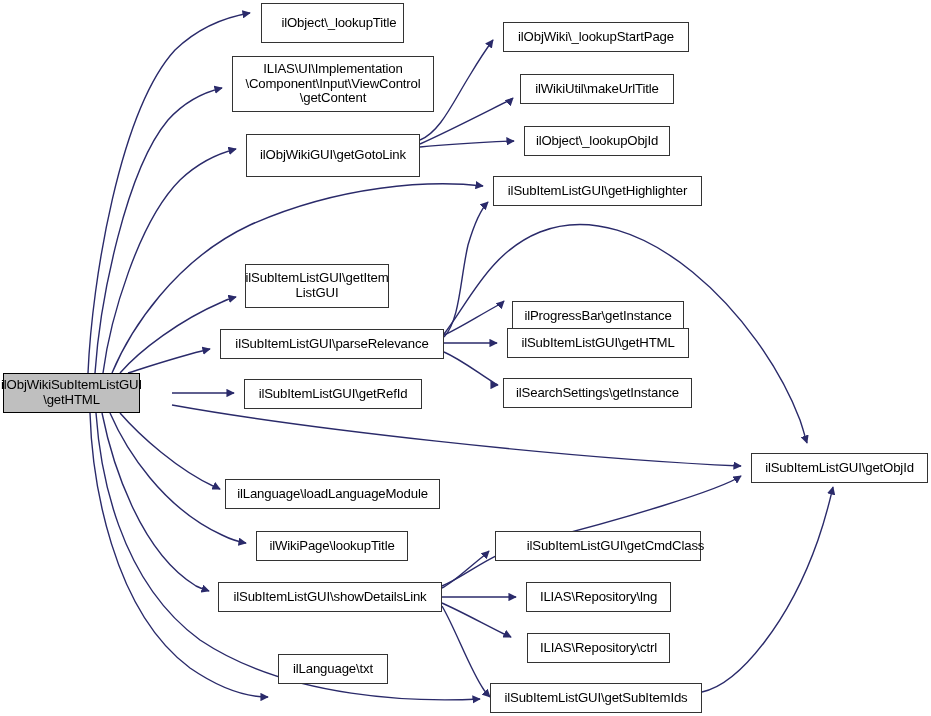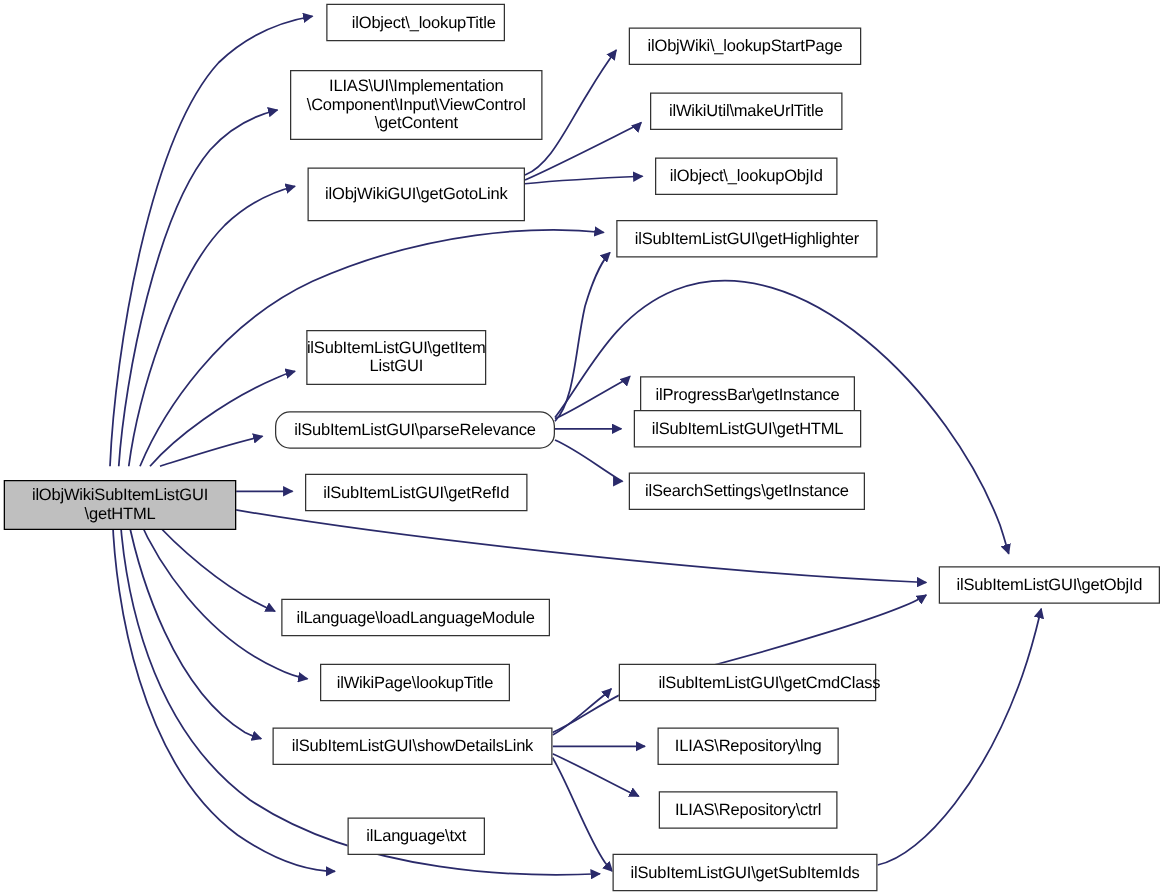--- a/index.html
+++ b/index.html
@@ -81,34 +81,34 @@
         <path d="M 444 352 C 462 360 478 373 496 384 C 497 384 497 385 498 385" fill="none" stroke="#2a2a6a" stroke-width="1.4" marker-end="url(#arrow)"></path>
         <path d="M 442 588 C 454 582 468 568 486 554 C 487 553 488 552 489 551" fill="none" stroke="#2a2a6a" stroke-width="1.4" marker-end="url(#arrow)"></path>
         <path d="M 442 597 C 470 597 496 597 516 597" fill="none" stroke="#2a2a6a" stroke-width="1.4" marker-end="url(#arrow)"></path>
         <path d="M 442 603 C 460 611 482 623 504 634 C 507 635 509 636 511 637" fill="none" stroke="#2a2a6a" stroke-width="1.4" marker-end="url(#arrow)"></path>
         <path d="M 442 606 C 456 630 470 670 484 690 C 487 694 489 696 490 697" fill="none" stroke="#2a2a6a" stroke-width="1.4" marker-end="url(#arrow)"></path>
         <path d="M 442 586 C 470 574 490 552 540 540 C 620 520 720 490 741 476" fill="none" stroke="#2a2a6a" stroke-width="1.4" marker-end="url(#arrow)"></path>
         <path d="M 702 692 C 740 684 790 620 818 540 C 827 514 831 495 833 487" fill="none" stroke="#2a2a6a" stroke-width="1.4" marker-end="url(#arrow)"></path>
       </g>
   </svg>
   <div id="node-group">
-      <div class="node root" style="left: 3px; top: 373px; width: 186px; height: 40px; margin-top: 11px;">ilObjWikiSubItemListGUI
+      <div class="node root" style="left: 3px; top: 373px; width: 137px; height: 40px;">ilObjWikiSubItemListGUI
 \getHTML</div>
-      <div class="node" style="left: 261px; top: 3px; width: 143px; height: 30px; padding-left: 16px;">ilObject\_lookupTitle</div>
+      <div class="node" style="left: 261px; top: 3px; width: 143px; height: 40px; padding-left: 16px;">ilObject\_lookupTitle</div>
       <div class="node" style="left: 232px; top: 56px; width: 202px; height: 56px;">ILIAS\UI\Implementation
 \Component\Input\ViewControl
 \getContent</div>
       <div class="node" style="left: 246px; top: 134px; width: 174px; height: 43px;">ilObjWikiGUI\getGotoLink</div>
       <div class="node" style="left: 503px; top: 22px; width: 186px; height: 30px;">ilObjWiki\_lookupStartPage</div>
       <div class="node" style="left: 520px; top: 74px; width: 154px; height: 30px;">ilWikiUtil\makeUrlTitle</div>
       <div class="node" style="left: 524px; top: 126px; width: 146px; height: 30px;">ilObject\_lookupObjId</div>
       <div class="node" style="left: 493px; top: 176px; width: 209px; height: 30px;">ilSubItemListGUI\getHighlighter</div>
       <div class="node" style="left: 245px; top: 264px; width: 144px; height: 44px;">ilSubItemListGUI\getItem
 ListGUI</div>
-      <div class="node" style="left: 220px; top: 329px; width: 224px; height: 30px; border-radius: 12px;">ilSubItemListGUI\parseRelevance</div>
+      <div class="node" style="left: 220px; top: 329px; width: 224px; height: 30px;">ilSubItemListGUI\parseRelevance</div>
       <div class="node" style="left: 244px; top: 379px; width: 178px; height: 30px;">ilSubItemListGUI\getRefId</div>
       <div class="node" style="left: 512px; top: 277px; width: 172px; height: 30px; margin-top: 24px;">ilProgressBar\getInstance</div>
       <div class="node" style="left: 507px; top: 328px; width: 182px; height: 30px;">ilSubItemListGUI\getHTML</div>
       <div class="node" style="left: 503px; top: 378px; width: 189px; height: 30px;">ilSearchSettings\getInstance</div>
       <div class="node" style="left: 751px; top: 453px; width: 177px; height: 30px;">ilSubItemListGUI\getObjId</div>
       <div class="node" style="left: 225px; top: 479px; width: 215px; height: 30px;">ilLanguage\loadLanguageModule</div>
       <div class="node" style="left: 256px; top: 531px; width: 152px; height: 30px;">ilWikiPage\lookupTitle</div>
       <div class="node" style="left: 218px; top: 582px; width: 224px; height: 30px;">ilSubItemListGUI\showDetailsLink</div>
       <div class="node" style="left: 495px; top: 531px; width: 206px; height: 30px; padding-left: 38px;">ilSubItemListGUI\getCmdClass</div>
       <div class="node" style="left: 526px; top: 582px; width: 145px; height: 30px;">ILIAS\Repository\lng</div>

